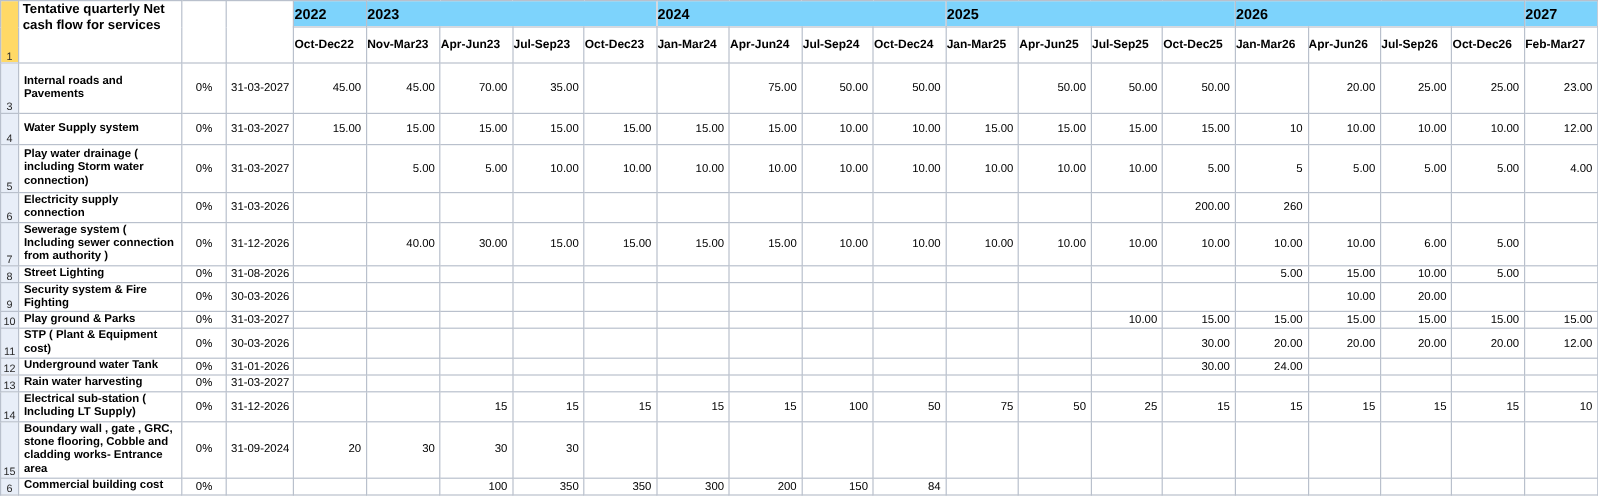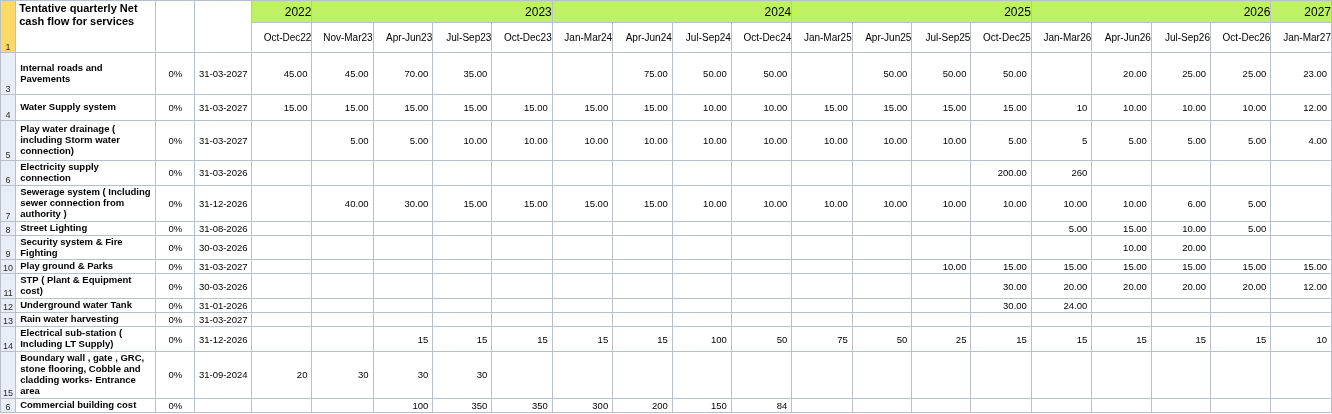--- a/index.html
+++ b/index.html
@@ -6,22 +6,22 @@
   body{font-family:"Liberation Sans", sans-serif;font-size:10px;color:#000;}
   #sheet{position:relative;width:1332px;height:414px;overflow:hidden;}
   table{border-collapse:collapse;table-layout:fixed;}
   td,th{border:1px solid #b9c0cc;padding:0;vertical-align:middle;overflow:hidden;white-space:nowrap;}
   .rowhdr{width:18px;background:#e8eef8;color:#2a2a2a;font-size:9px;text-align:center;vertical-align:bottom;border:1px solid #b9c0cc;}
   .rowhdr.sel{background:#ffd966;}
   .c-title{width:196px;}
   .c-pct{width:60px;}
   .c-date{width:62px;margin-top:22px;}
   .c-q{width:62px;}
-  .yr{text-align:right;font-weight:normal;font-size:12px;background:#bef264;}
-  .qh{text-align:right;font-weight:normal;font-size:10px;}
+  .yr{text-align:left;font-weight:bold;font-size:12px;background:#7dd3fc;}
+  .qh{text-align:left;font-weight:bold;font-size:10px;}
   .titlecell{font-weight:bold;font-size:11px;padding:1px 3px;line-height:1.15;white-space:normal;vertical-align:top;}
   .lbl{padding:1px 4px;font-size:9.5px;font-weight:bold;white-space:normal;line-height:1.15;}
   .num{text-align:right;padding:1px 4px;font-size:9.5px;}
   .ctr{text-align:center;font-size:9.5px;}
   .blank{background:#fff;}
 </style>
 </head>
 <body>
 
 <div id="sheet">
@@ -50,21 +50,21 @@
           <td class="qh c-q">Jul-Sep24</td>
           <td class="qh c-q">Oct-Dec24</td>
           <td class="qh c-q">Jan-Mar25</td>
           <td class="qh c-q">Apr-Jun25</td>
           <td class="qh c-q">Jul-Sep25</td>
           <td class="qh c-q">Oct-Dec25</td>
           <td class="qh c-q">Jan-Mar26</td>
           <td class="qh c-q">Apr-Jun26</td>
           <td class="qh c-q">Jul-Sep26</td>
           <td class="qh c-q">Oct-Dec26</td>
-          <td class="qh c-q">Jan-Mar27</td>
+          <td class="qh c-q">Feb-Mar27</td>
         </tr>
         <tr style="height: 42px;">
           <td class="rowhdr">3</td>
           <td class="lbl c-title">Internal roads and Pavements</td>
           <td class="ctr c-pct">0%</td>
           <td class="ctr c-date">31-03-2027</td>
           <td class="num c-q">45.00</td>
           <td class="num c-q">45.00</td>
           <td class="num c-q">70.00</td>
           <td class="num c-q">35.00</td>

